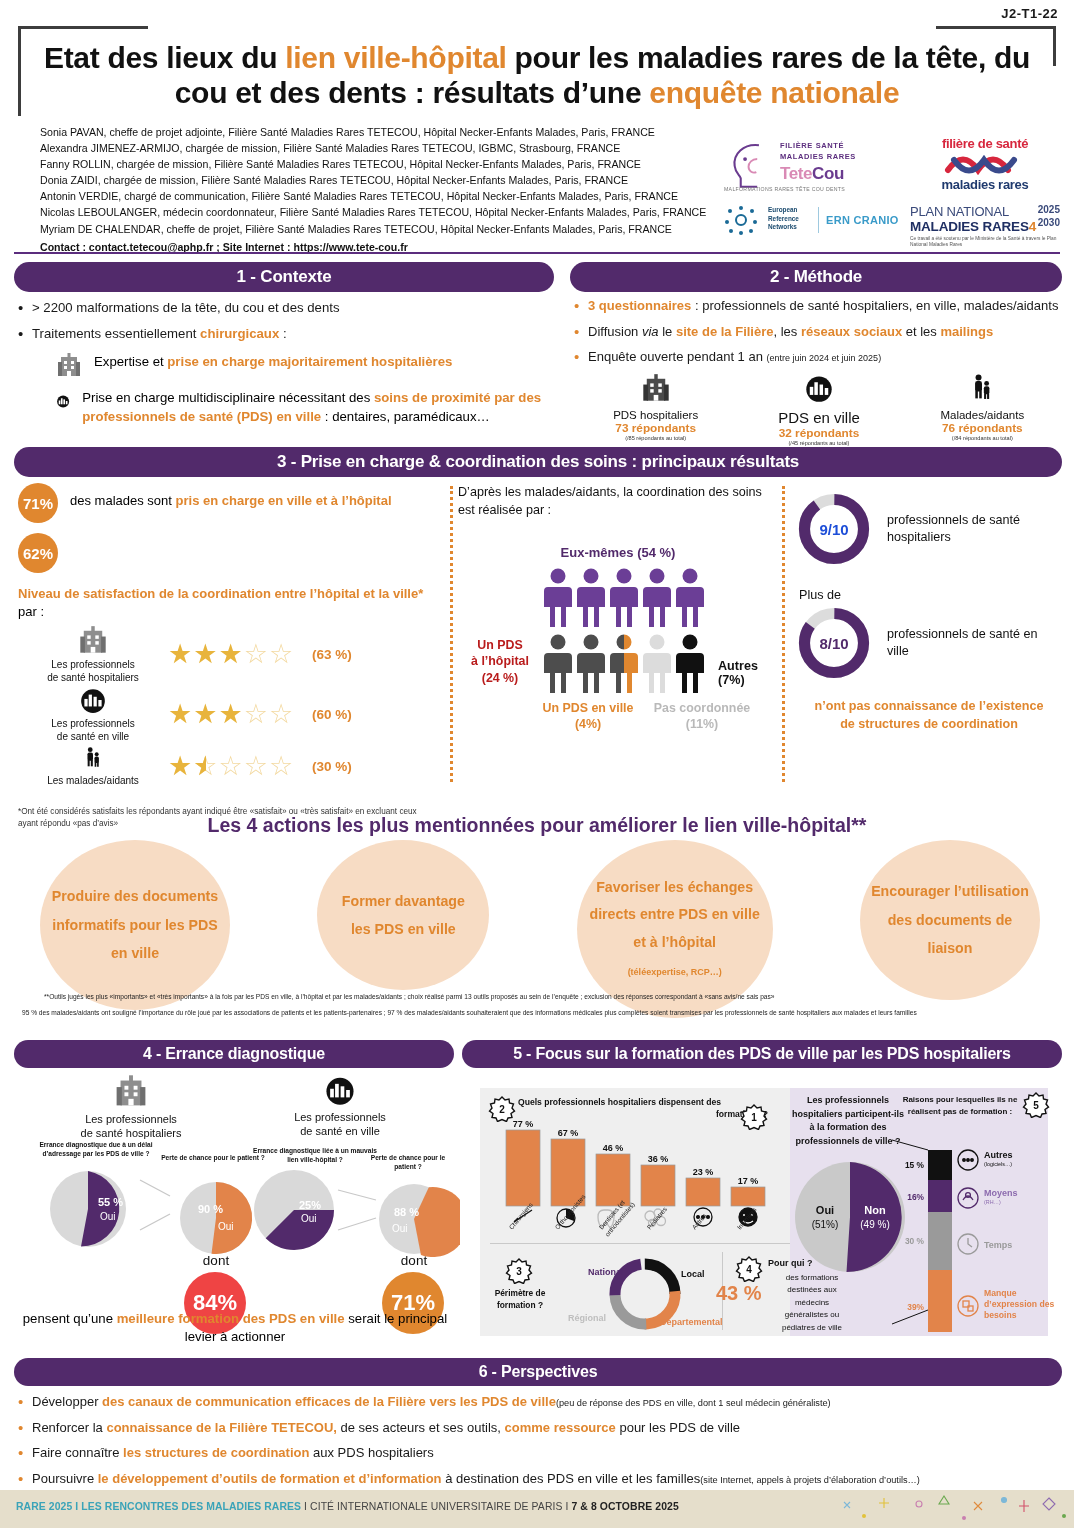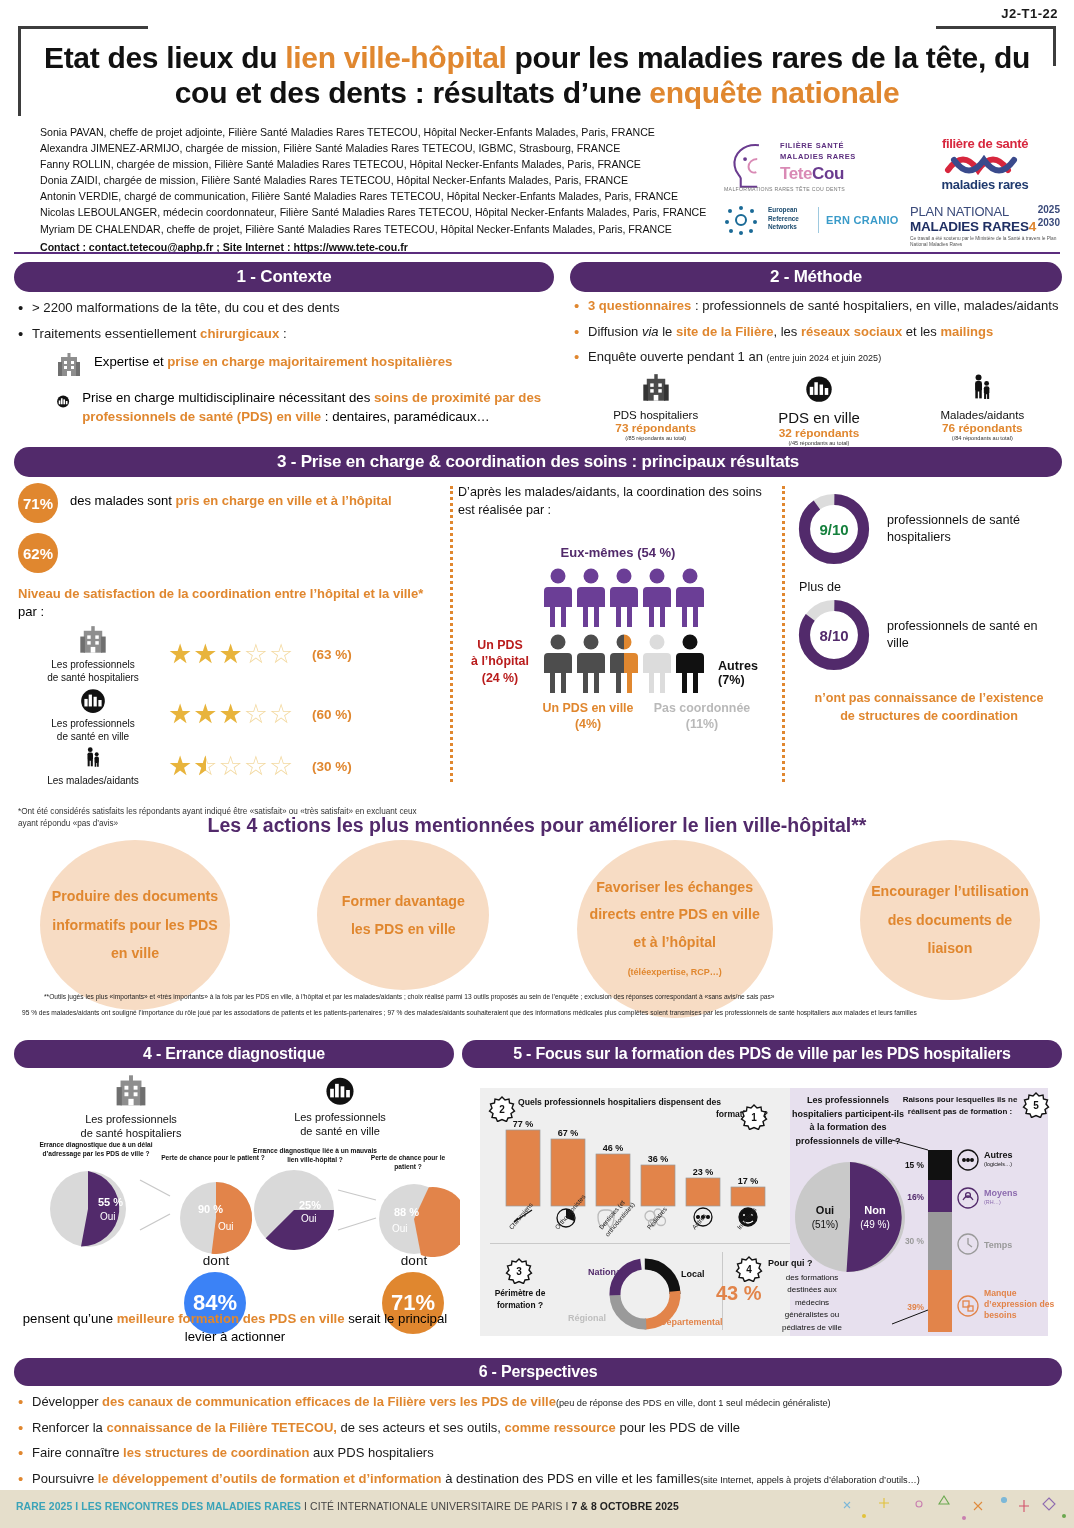--- a/index.html
+++ b/index.html
@@ -486,26 +486,26 @@
     </div>
   </div>
 
   <div class="box" style="left:795px; top:490px; width:268px;">
     <div style="display:flex; align-items:center; gap:14px;">
       <div style="position:relative; width:78px; height:78px;">
         <svg width="78" height="78" viewBox="0 0 42 42">
           <circle cx="21" cy="21" r="15.9" fill="none" stroke="#DCDCDC" stroke-width="6"></circle>
           <circle cx="21" cy="21" r="15.9" fill="none" stroke="#522A6B" stroke-width="6" stroke-dasharray="90 10" stroke-dashoffset="25"></circle>
         </svg>
-        <div style="position:absolute; inset:0; display:flex; align-items:center; justify-content:center; font-size:15px; font-weight:700; color:#15803d;">9/10</div>
+        <div style="position:absolute; inset:0; display:flex; align-items:center; justify-content:center; font-size:15px; font-weight:700; color:#1d4ed8;">9/10</div>
       </div>
       <div style="font-size:12.6px; line-height:1.35; color:#111; width:160px;">professionnels de santé hospitaliers</div>
     </div>
 
-    <div style="font-size:12.6px; color:#111; margin:12px 0 0 4px;">Plus de</div>
+    <div style="font-size:12.6px; color:#111; margin:20px 0 0 4px;">Plus de</div>
 
     <div style="display:flex; align-items:center; gap:14px; margin-top:2px;">
       <div style="position:relative; width:78px; height:78px;">
         <svg width="78" height="78" viewBox="0 0 42 42">
           <circle cx="21" cy="21" r="15.9" fill="none" stroke="#DCDCDC" stroke-width="6"></circle>
           <circle cx="21" cy="21" r="15.9" fill="none" stroke="#522A6B" stroke-width="6" stroke-dasharray="85 15" stroke-dashoffset="25"></circle>
         </svg>
         <div style="position:absolute; inset:0; display:flex; align-items:center; justify-content:center; font-size:15px; font-weight:700; color:#522A6B;">8/10</div>
       </div>
       <div style="font-size:12.6px; line-height:1.35; color:#111; width:160px;">professionnels de santé en ville</div>
@@ -592,21 +592,21 @@
     <path d="M2 56 L32 40" stroke="#c8c8c8" stroke-width="1.2" fill="none"></path>
   </svg>
   <svg width="92" height="80" viewBox="0 0 92 80" style="position:absolute; left:170px; top:1180px;">
     <circle cx="46" cy="38" r="36" fill="#D9D9D9"></circle>
     <path d="M46 38 L46 2 A36 36 0 1 1 41.5 73.7 Z" fill="#E2844A"></path>
     <text x="28" y="33" font-size="11" font-weight="700" fill="#fff" font-family="Liberation Sans, sans-serif">90 %</text>
     <text x="48" y="50" font-size="10" fill="#fff" font-family="Liberation Sans, sans-serif">Oui</text>
   </svg>
 
   <div style="position:absolute; left:170px; top:1253px; width:92px; text-align:center; font-size:13.5px; color:#111;">dont</div>
-  <div style="position:absolute; left:184px; top:1272px; width:62px; height:62px; border-radius:50%; background:#3b82f6; color:#fff; font-size:22px; font-weight:700; display:flex; align-items:center; justify-content:center;">84%</div>
+  <div style="position:absolute; left:184px; top:1272px; width:62px; height:62px; border-radius:50%; background:#ef4444; color:#fff; font-size:22px; font-weight:700; display:flex; align-items:center; justify-content:center;">84%</div>
 
   <div class="box" style="left:240px; top:1074px; width:200px; text-align:center;">
     <svg width="32" height="32" viewBox="0 0 26 26">
       <circle cx="13" cy="14" r="11" fill="#111"></circle>
       <g fill="#fff">
           <rect x="5" y="12" width="3" height="7"></rect>
           <rect x="9" y="8" width="3" height="11"></rect>
           <rect x="13.5" y="10" width="3" height="9"></rect>
           <rect x="18" y="13" width="3" height="6"></rect>
         </g>

